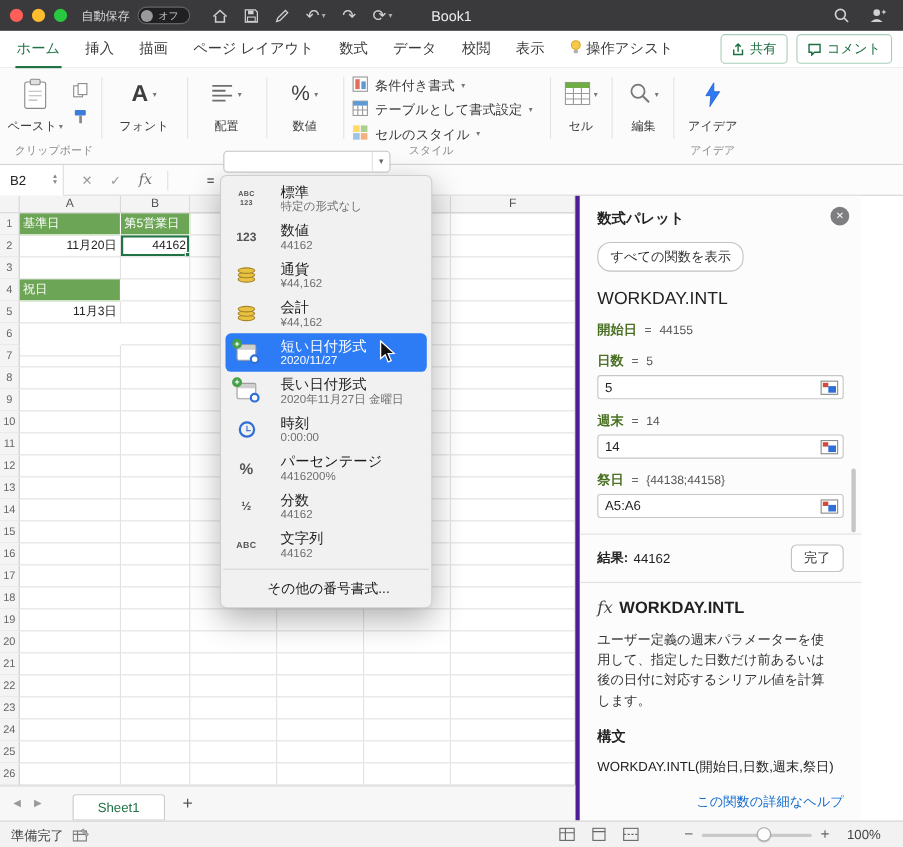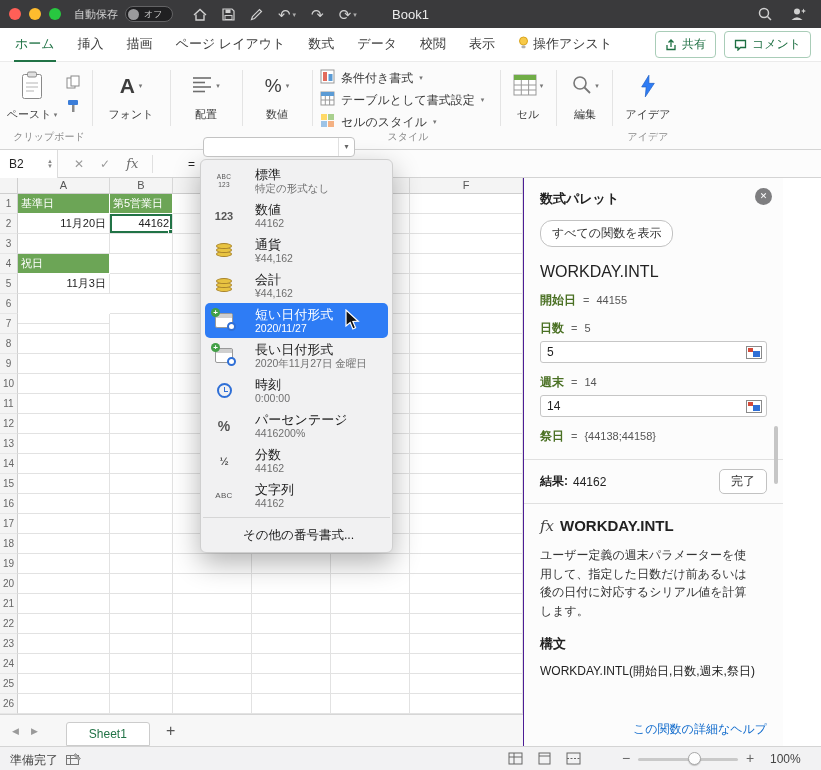--- a/index.html
+++ b/index.html
@@ -79,38 +79,38 @@
 .mi{display:flex;align-items:center;height:35px;margin:0 4px;padding:0 4px;border-radius:5px}
 .mi.hl{background:var(--selection-blue)}
 .mi-ic{width:30px;flex:none;display:flex;flex-direction:column;align-items:center;justify-content:center;color:#555}
 .mi-txt{margin-left:16px;overflow:hidden}
 .mi-label{font-size:13px;color:#1b1b1b;line-height:15px;white-space:nowrap}
 .mi-sample{font-size:10.5px;color:#6f6f6f;line-height:13px;white-space:nowrap}
 .mi.hl .mi-label,.mi.hl .mi-sample{color:#fff}
 .menu-sep{height:1px;background:#d6d6d6;margin:4px 2px}
 .menu-footer{height:26px;line-height:26px;padding-left:42px;font-size:12.5px;color:#1b1b1b}
 
-.st{font-size:6.5px;font-weight:normal;line-height:1.15;letter-spacing:.3px}
+.st{font-size:6.5px;font-weight:bold;line-height:1.15;letter-spacing:.3px}
 .bt{font-size:11px;font-weight:bold}
 .coins{position:relative;width:18px;height:15px;display:block}
 .coins i{position:absolute;left:1px;width:16px;height:6px;border-radius:50%;background:#e8c341;border:1px solid #a8832a}
 .coins i:nth-child(1){top:8px}.coins i:nth-child(2){top:4px}.coins i:nth-child(3){top:0}
 .cal{position:relative;width:18px;height:15px;background:#fff;border:1px solid #9a9a9a;border-radius:2px;display:block}
 .cal:before{content:"";position:absolute;left:0;right:0;top:0;height:4px;background:#cfcfcf}
 .plus{position:absolute;left:-5px;top:-6px;width:9px;height:9px;border-radius:50%;background:#43a047;color:#fff;font-size:8px;line-height:9px;text-align:center;font-weight:bold;font-style:normal}
 .mclk{position:absolute;right:-4px;bottom:-4px;width:9px;height:9px;border-radius:50%;background:#fff;border:2px solid #2f6fd6}
 .clockic{position:relative;width:15px;height:15px;border:2px solid #2f6fd6;border-radius:50%;display:block}
 .clockic:before{content:"";position:absolute;left:5px;top:1.5px;width:1.5px;height:5px;background:#2f6fd6}
 .clockic:after{content:"";position:absolute;left:5px;top:5.5px;width:4px;height:1.5px;background:#2f6fd6}
 
 
 .cursor{position:absolute;left:344px;top:309px;z-index:60;pointer-events:none}
 
 
-.panel{position:absolute;left:523px;top:178px;width:260px;height:568px;background:#fcfcfc;border-left:1px solid #4c1d95}
+.panel{position:absolute;left:523px;top:178px;width:260px;height:568px;background:#fcfcfc;border-left:4px solid #4c1d95}
 .fp-title{padding:12px 16px 0;font-size:13px;font-weight:bold;color:#222}
 .fp-close{position:absolute;right:11px;top:10px;width:17px;height:17px;border-radius:50%;background:#7e7e80;color:#fff;font-size:9px;line-height:17px;text-align:center}
 .fp-pill{display:inline-block;margin:12px 0 0 16px;border:1px solid #c2c2c2;border-radius:12px;background:#fff;padding:4px 11px;font-size:12px;color:#333}
 .fp-func{margin:16px 16px 0;font-size:16px;color:#222}
 .fld{margin:11px 16px 0}
 .fld-lr{display:flex;align-items:baseline;gap:7px;margin-bottom:4px}
 .fld-label{font-size:12px;font-weight:bold;color:#4a7023}
 .fld-eq{font-size:11px;color:#666}
 .fld-prev{font-size:11px;color:#555}
 .fld-input{position:relative;height:22px;background:#fff;border:1px solid #c6c6c6;border-radius:3px}
@@ -408,21 +408,21 @@
         <svg width="18" height="27" viewBox="0 0 20 27">
             <path d="M11 1 L3 14 h5 L7 25 L17 10 h-6 Z" fill="#2e7cf5" stroke="#1f5fc4" stroke-width="0.8"></path>
           </svg>
       </div>
       <div class="big-label">
           <span>アイデア</span>
         </div>
     </div>
 
     <div class="grp-label" style="left:6px;width:86px">クリップボード</div>
-    <div class="grp-label" style="left:320px;width:176px">スタイル</div>
+    <div class="grp-label" style="left:304px;width:176px">スタイル</div>
     <div class="grp-label" style="left:620px;width:56px">アイデア</div>
   </div>
 
   <div class="fbar">
     <div class="namebox">
       <span class="ref">B2</span>
       <span class="spinner">
           <span>▲</span>
           <span>▼</span>
         </span>
@@ -839,20 +839,27 @@
               <i></i>
               <b></b>
             </span>
           </div>
         </div>
         <div class="fld">
           <div class="fld-lr">
             <span class="fld-label">祭日</span>
             <span class="fld-eq">=</span>
             <span class="fld-prev">{44138;44158}</span>
+          </div>
+          <div class="fld-input">
+            <span class="fld-val">A5:A6</span>
+            <span class="range-icon">
+              <i></i>
+              <b></b>
+            </span>
           </div>
         </div>
       </div>
     <div class="fp-div"></div>
     <div class="result-row">
       <span class="result-lbl">結果:</span>
       <span class="result-val">44162</span>
       <span class="done-btn">完了</span>
     </div>
     <div class="fp-div" style="margin-top:0"></div>

